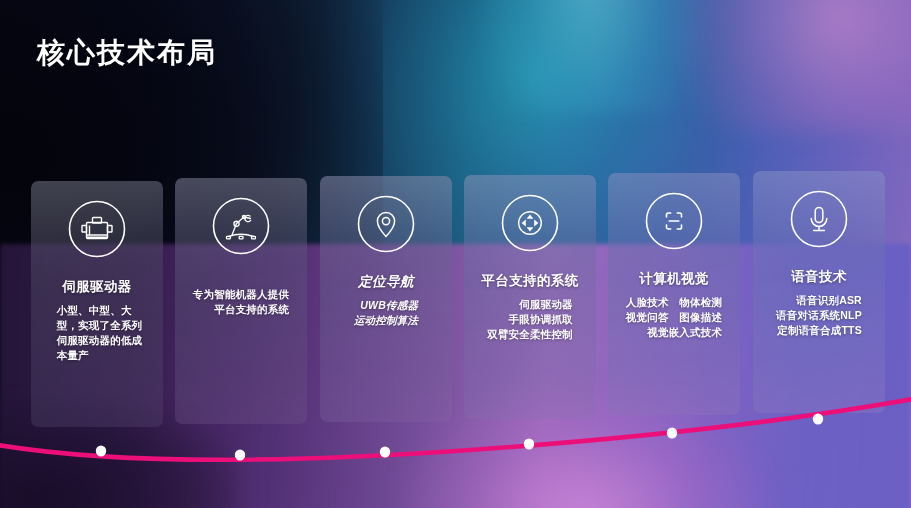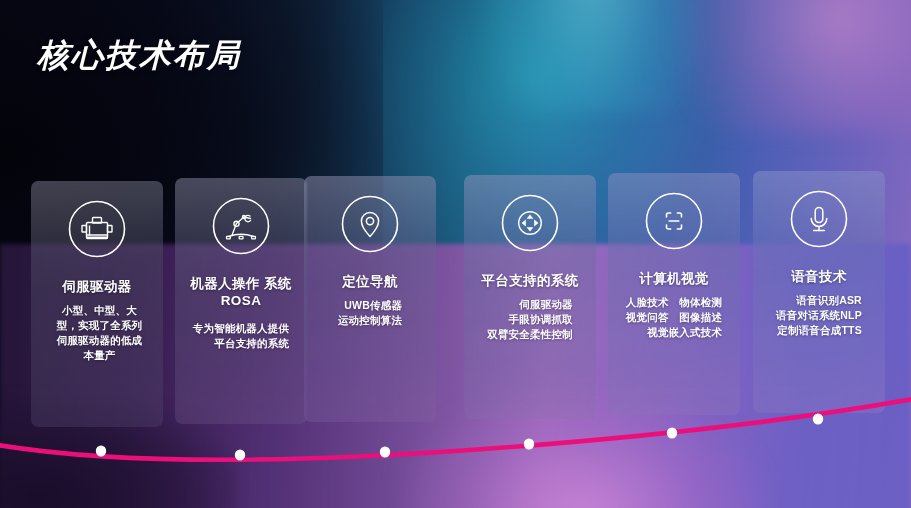--- a/index.html
+++ b/index.html
@@ -108,27 +108,26 @@
       rgba(24,12,40,0.92) 0%,
       rgba(30,16,48,0.55) 50%,
       rgba(0,0,0,0) 80%);
     filter:blur(6px);
   }
 
   
   .title{
     position:absolute;
     left:37px; top:34px;
-    font-size:32px;
+    font-size:28px;
     font-weight:bold;
     color:#ffffff;
     letter-spacing:2px;
     text-shadow:0 1px 5px rgba(0,0,0,0.45);
     white-space:nowrap;
-    font-style:italic;
   }
 
   
   .curve-layer{
     position:absolute; inset:0;
     pointer-events:none;
   }
 
   
   .cards{
@@ -178,21 +177,21 @@
     color:#ffffff;
     font-size:10.5px;
     font-weight:bold;
     line-height:15px;
     text-align:right;
     letter-spacing:0.2px;
     text-shadow:0 1px 3px rgba(0,0,0,0.35);
     padding:0 5px;
     margin-top:8px;
   }
-  .card-desc.left-align{ text-align:center; padding-left:9px; padding-right:4px; }
+  .card-desc.left-align{ text-align:left; padding-left:9px; padding-right:4px; }
   .card-desc .ln{ display:block; white-space:nowrap; }
 </style>
 </head>
 <body>
 
 <div class="slide">
 
   <div class="bg-base"></div>
   <div class="bg-teal"></div>
   <div class="bg-cyanhi"></div>
@@ -248,33 +247,29 @@
               <circle cx="26.5" cy="28.8" r="2.6"></circle>
               <circle cx="34" cy="22" r="1.6"></circle>
               <path d="M40 21 a3.2 3.2 0 1 0 0.6 4.4"></path>
               <path d="M18.5 41.5 q12.5 -4.5 25 0"></path>
               <rect x="16.5" y="41.3" width="3.8" height="2.6" rx="0.6"></rect>
               <rect x="29.2" y="41.3" width="3.8" height="2.6" rx="0.6"></rect>
               <rect x="41.6" y="41.3" width="3.8" height="2.6" rx="0.6"></rect>
             </g>
           </svg>
         </div>
-        <div class="card-title">
-          <span class="ln">机器人操作</span>
-          <span class="ln">系统ROSA</span>
-        </div>
         <div class="card-desc" style="margin-top:12px;">
           <span class="ln">专为智能机器人提供</span>
           <span class="ln">平台支持的系统</span>
         </div>
       </div>
     </div>
 
-    <div class="card" style="left:304px; top:176px; height:246px;
-                background:linear-gradient(168deg, rgba(112,112,152,0.46) 0%, rgba(98,94,142,0.42) 40%, rgba(112,92,150,0.40) 72%, rgba(134,100,164,0.34) 100%);">
+    <div class="card" style="left:320px; top:176px; height:246px;
+                background:linear-gradient(168deg, rgba(112,112,152,0.46) 0%, rgba(98,94,142,0.42) 40%, rgba(112,92,150,0.40) 72%, rgba(134,100,164,0.34) 100%);font-style:italic;">
       <div class="sheen" style="background:linear-gradient(180deg, rgba(255,255,255,0.12) 0%, rgba(255,255,255,0.02) 30%, rgba(255,255,255,0.00) 100%);"></div>
       <div class="card-inner">
         <div class="icon-wrap">
           <svg width="62" height="62" viewBox="0 0 62 62" fill="none" stroke="#ffffff" stroke-width="1.6">
             <circle cx="31" cy="31" r="27.5"></circle>
             <g stroke-width="1.5" stroke-linecap="round" stroke-linejoin="round">
               <path d="M31 19.5 a8.6 8.6 0 0 0 -8.6 8.6 c0 6.4 8.6 15.4 8.6 15.4 s8.6 -9 8.6 -15.4 a8.6 8.6 0 0 0 -8.6 -8.6 z"></path>
               <circle cx="31" cy="28.1" r="3.6"></circle>
             </g>
           </svg>

